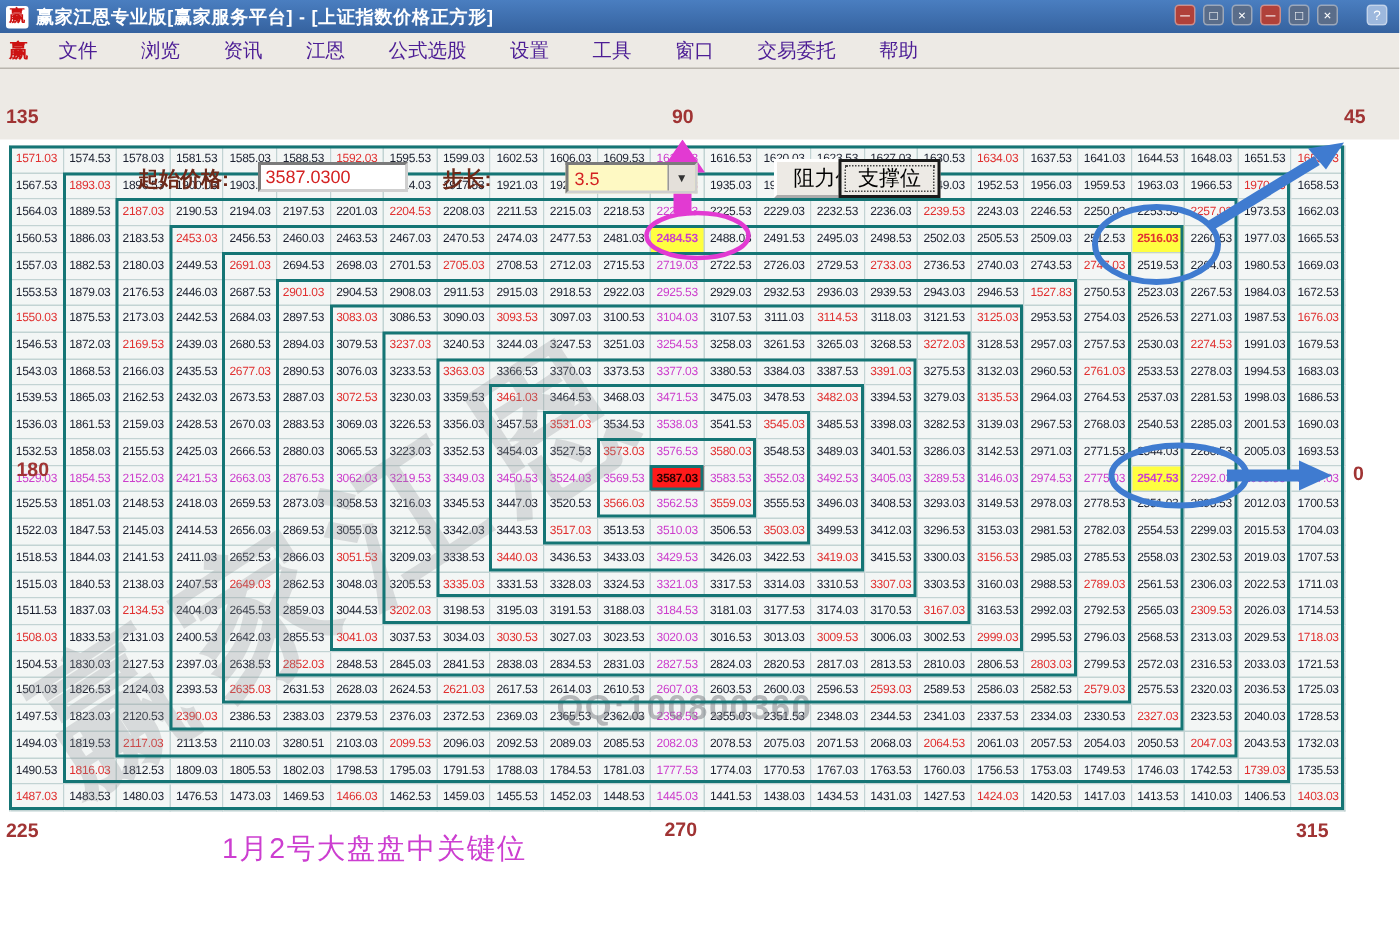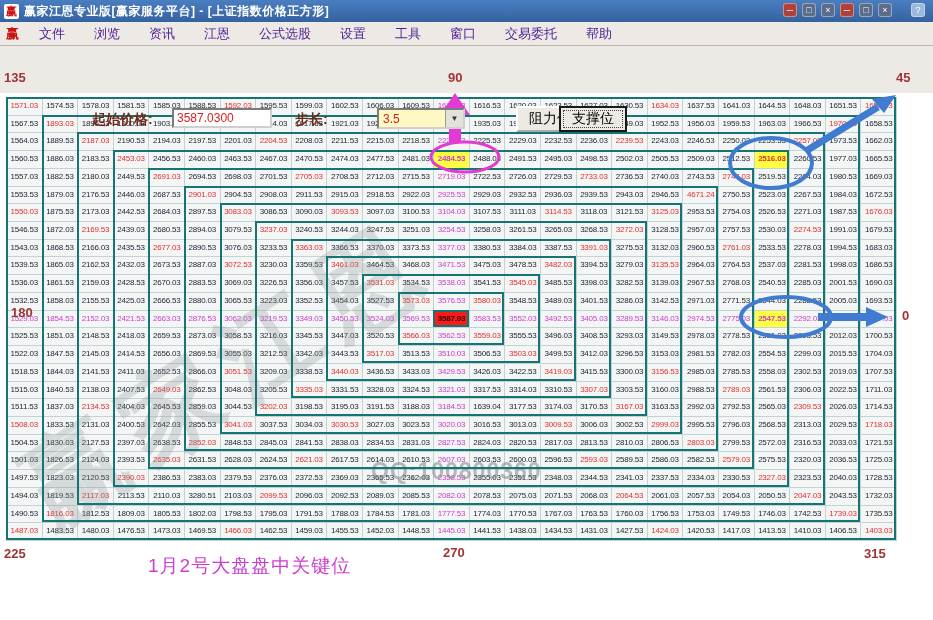--- a/index.html
+++ b/index.html
@@ -229,21 +229,21 @@
       <div class="cell n">2915.03</div>
       <div class="cell n">2918.53</div>
       <div class="cell n">2922.03</div>
       <div class="cell m">2925.53</div>
       <div class="cell n">2929.03</div>
       <div class="cell n">2932.53</div>
       <div class="cell n">2936.03</div>
       <div class="cell n">2939.53</div>
       <div class="cell n">2943.03</div>
       <div class="cell n">2946.53</div>
-      <div class="cell r">4671.24</div>
+      <div class="cell r">1527.83</div>
       <div class="cell n">2750.53</div>
       <div class="cell n">2523.03</div>
       <div class="cell n">2267.53</div>
       <div class="cell n">1984.03</div>
       <div class="cell n">1672.53</div>
       <div class="cell r">1550.03</div>
       <div class="cell n">1875.53</div>
       <div class="cell n">2173.03</div>
       <div class="cell n">2442.53</div>
       <div class="cell n">2684.03</div>
@@ -523,21 +523,21 @@
       <div class="cell n">2404.03</div>
       <div class="cell n">2645.53</div>
       <div class="cell n">2859.03</div>
       <div class="cell n">3044.53</div>
       <div class="cell r">3202.03</div>
       <div class="cell n">3198.53</div>
       <div class="cell n">3195.03</div>
       <div class="cell n">3191.53</div>
       <div class="cell n">3188.03</div>
       <div class="cell m">3184.53</div>
-      <div class="cell n">1639.04</div>
+      <div class="cell n">3181.03</div>
       <div class="cell n">3177.53</div>
       <div class="cell n">3174.03</div>
       <div class="cell n">3170.53</div>
       <div class="cell r">3167.03</div>
       <div class="cell n">3163.53</div>
       <div class="cell n">2992.03</div>
       <div class="cell n">2792.53</div>
       <div class="cell n">2565.03</div>
       <div class="cell r">2309.53</div>
       <div class="cell n">2026.03</div>

